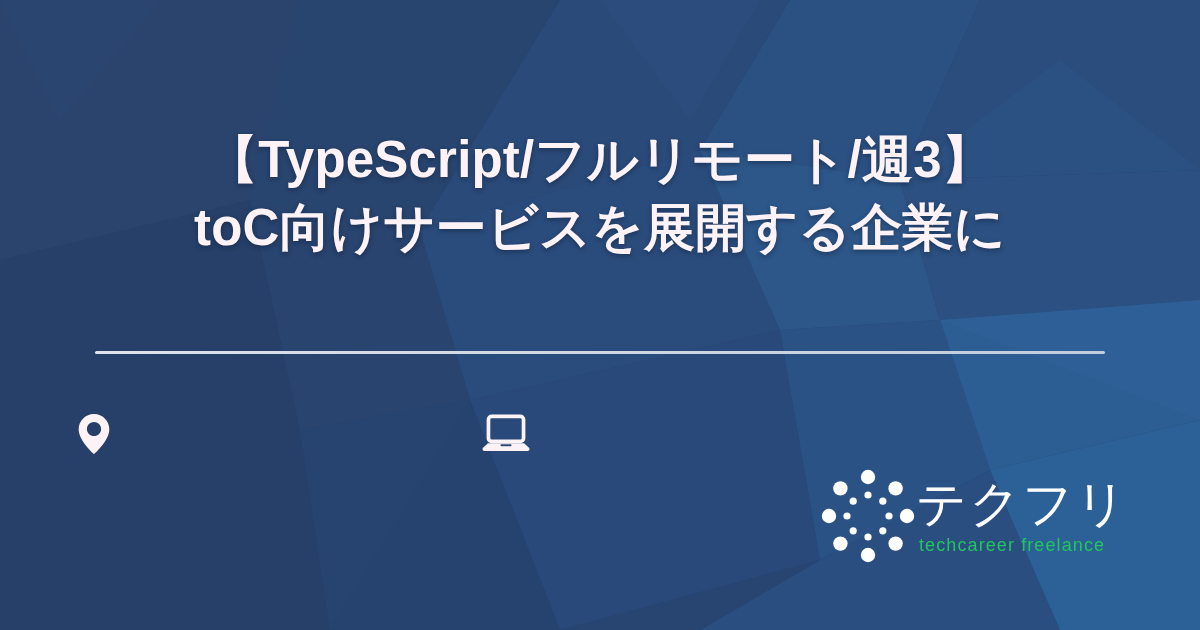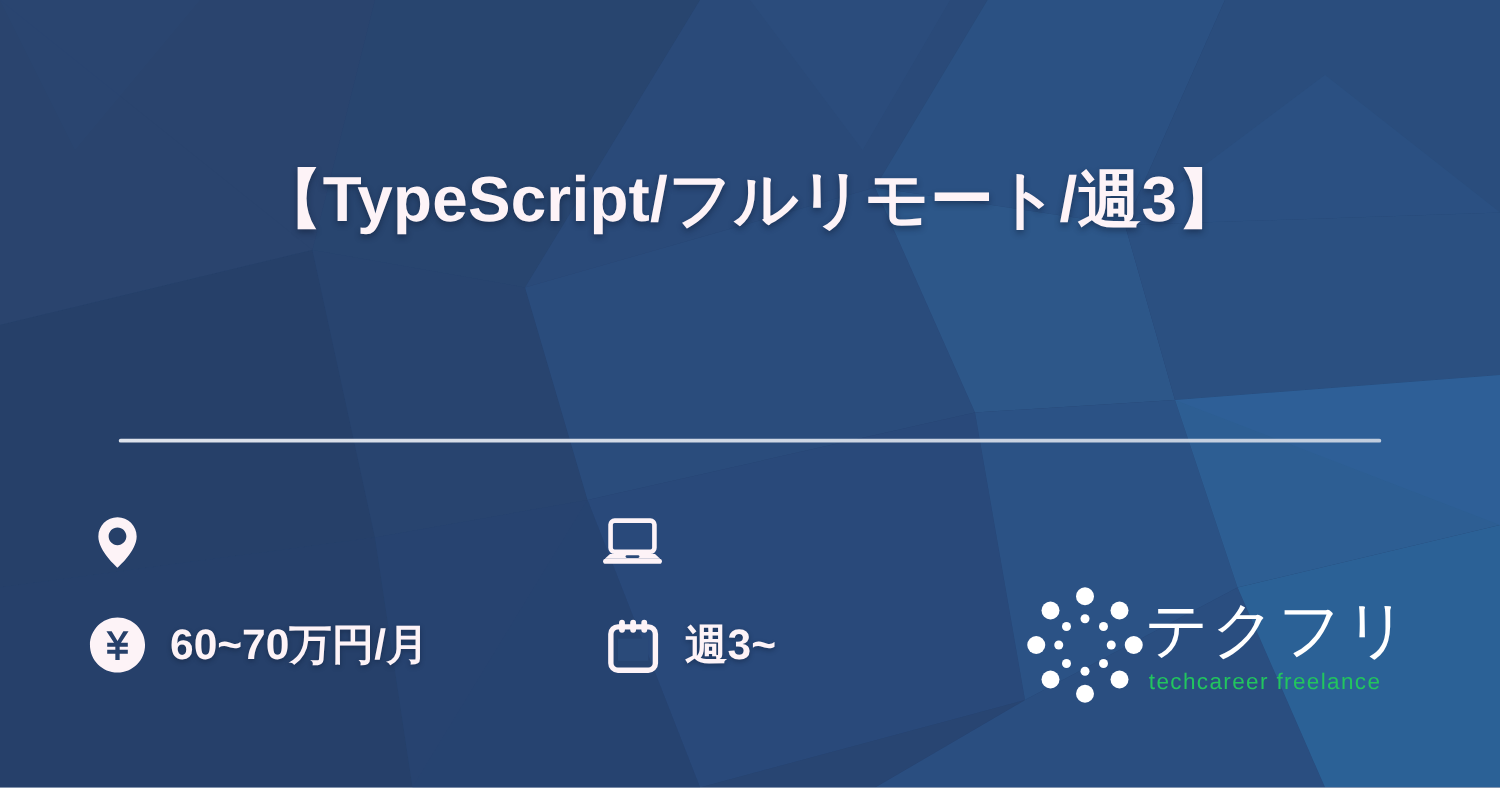--- a/index.html
+++ b/index.html
@@ -164,20 +164,21 @@
       <polygon points="940,320 1200,420 1200,300" fill="#2e619a" opacity="0.6"></polygon>
       <polygon points="0,0 160,0 60,120" fill="#2b4874" opacity="0.45"></polygon>
       <polygon points="600,0 760,0 690,120" fill="#2c5183" opacity="0.4"></polygon>
     </g>
   </svg>
 
   <div class="content">
 
     <div class="title-block">
       <div class="title-line">【TypeScript/フルリモート/週3】</div>
+      <div class="title-line">toC向けサービスを展開する企業に</div>
     </div>
 
     <div class="divider"></div>
 
     <div class="meta-grid">
 
       <div class="meta-row">
         <div class="meta-item col-left">
           <span class="meta-icon">
             <svg viewBox="0 0 48 48" width="46" height="46" aria-hidden="true">
@@ -192,45 +193,20 @@
             <svg viewBox="0 0 52 44" width="48" height="42" aria-hidden="true">
               <rect x="7" y="3" width="38" height="27" rx="3.5" ry="3.5" fill="none" stroke="#fdf3f7" stroke-width="4"></rect>
               <path d="M2 36 L50 36 L45.5 32 L6.5 32 Z" fill="#fdf3f7"></path>
               <rect x="0.5" y="36" width="51" height="4.5" rx="2.2" ry="2.2" fill="#fdf3f7"></rect>
               <rect x="20" y="33" width="12" height="2.4" rx="1.2" ry="1.2" fill="#2a4a79"></rect>
             </svg>
           </span>
         </div>
       </div>
 
-      <div class="meta-row">
-        <div class="meta-item col-left">
-          <span class="meta-icon">
-            <svg viewBox="0 0 48 48" width="46" height="46" aria-hidden="true">
-              <path d="M24 1 C11.3 1 1 11.3 1 24 C1 36.7 11.3 47 24 47 C36.7 47 47 36.7 47 24 C47 11.3 36.7 1 24 1 Z
-                       M33.2 12.5 L26.9 22.1 L32.6 22.1 L32.6 25.4 L25.8 25.4 L25.8 28.0 L32.6 28.0 L32.6 31.3
-                       L25.8 31.3 L25.8 36.5 L22.2 36.5 L22.2 31.3 L15.4 31.3 L15.4 28.0 L22.2 28.0 L22.2 25.4
-                       L15.4 25.4 L15.4 22.1 L21.1 22.1 L14.8 12.5 L19.1 12.5 L24 20.6 L28.9 12.5 Z" fill="#fdf3f7" fill-rule="evenodd"></path>
-            </svg>
-          </span>
-          <span class="meta-label">60~70万円/月</span>
-        </div>
-        <div class="meta-item col-right">
-          <span class="meta-icon">
-            <svg viewBox="0 0 48 48" width="45" height="45" aria-hidden="true">
-              <rect x="12" y="2" width="5" height="11" rx="2.5" ry="2.5" fill="#fdf3f7"></rect>
-              <rect x="21.5" y="2" width="5" height="11" rx="2.5" ry="2.5" fill="#fdf3f7"></rect>
-              <rect x="31" y="2" width="5" height="11" rx="2.5" ry="2.5" fill="#fdf3f7"></rect>
-              <rect x="5" y="8" width="38" height="37" rx="6" ry="6" fill="none" stroke="#fdf3f7" stroke-width="4.6"></rect>
-              <rect x="11" y="18" width="26" height="19" fill="#2a4a79"></rect>
-            </svg>
-          </span>
-          <span class="meta-label">週3~</span>
-        </div>
-      </div>
 
     </div>
 
     <div class="logo">
       <span class="logo-mark">
         <svg viewBox="0 0 96 96" width="96" height="96" aria-hidden="true">
           <g fill="#ffffff">
             <circle cx="48" cy="9" r="7.2"></circle>
             <circle cx="75.6" cy="20.4" r="7.2"></circle>
             <circle cx="87" cy="48" r="7.2"></circle>

